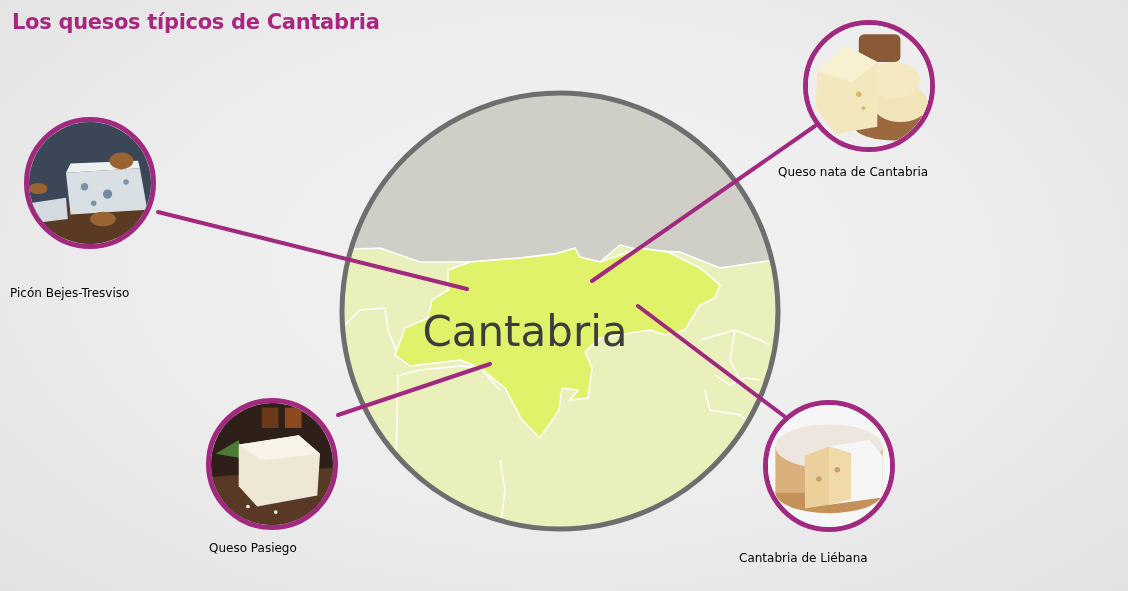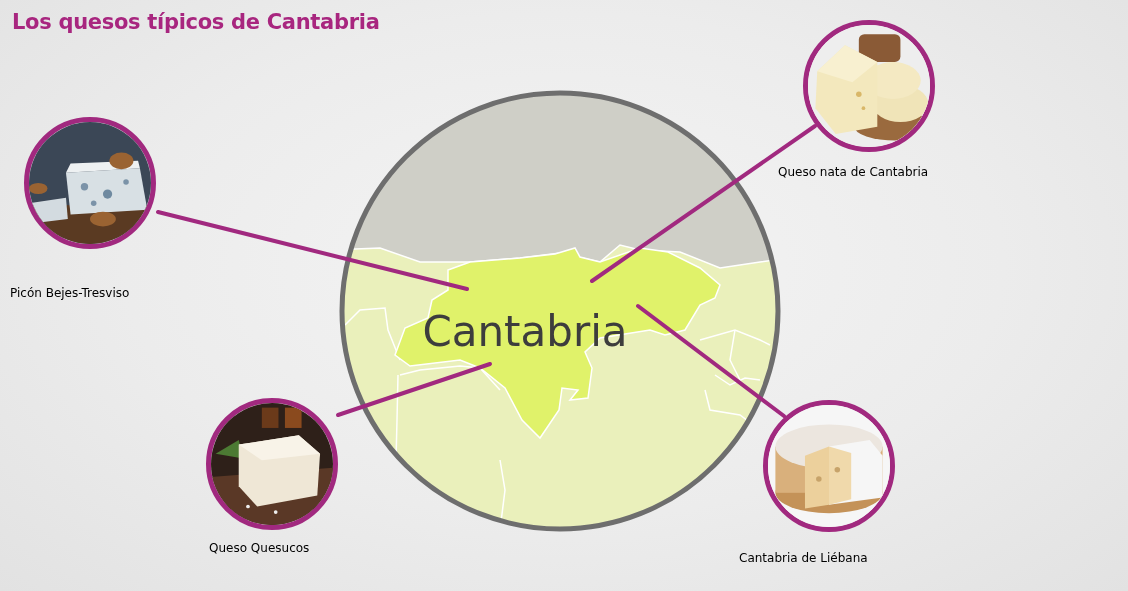--- a/index.html
+++ b/index.html
@@ -106,21 +106,21 @@
     <rect x="55" y="5" width="18" height="22" fill="#6b3a1a"></rect>
     <rect x="80" y="5" width="18" height="22" fill="#8a4a1e"></rect>
     <polygon points="0,80 132,70 132,132 0,132" fill="#5a3826"></polygon>
     <path d="M5,55 L30,40 L35,60 Z" fill="#4c7a33"></path>
     <polygon points="30,45 95,35 118,55 115,100 50,112 30,90" fill="#efe7d6"></polygon>
     <polygon points="30,45 95,35 118,55 55,62" fill="#f8f3e8"></polygon>
     <circle cx="40" cy="112" r="2" fill="#eee"></circle>
       <circle cx="70" cy="118" r="2" fill="#eee"></circle>
   </svg>
 </div>
-<div class="label" style="left:209px; top:541px;">Queso Quesucos</div>
+<div class="label" style="left:209px; top:541px;">Queso Pasiego</div>
 
 <div class="cheese" style="left:763px; top:400px;">
   <svg viewBox="0 0 132 132">
     <rect width="132" height="132" fill="#f6f6f6"></rect>
     <ellipse cx="66" cy="95" rx="58" ry="22" fill="#c49258"></ellipse>
     <rect x="8" y="45" width="116" height="50" fill="#d9b07c"></rect>
     <ellipse cx="66" cy="45" rx="58" ry="24" fill="#ece6df"></ellipse>
     <polygon points="66,45 110,38 124,55 124,100 66,108" fill="#f6f6f6"></polygon>
     <polygon points="66,45 66,108 90,102 90,52" fill="#f0d9ab"></polygon>
     <polygon points="40,55 66,45 66,108 40,112" fill="#ecd09c"></polygon>

